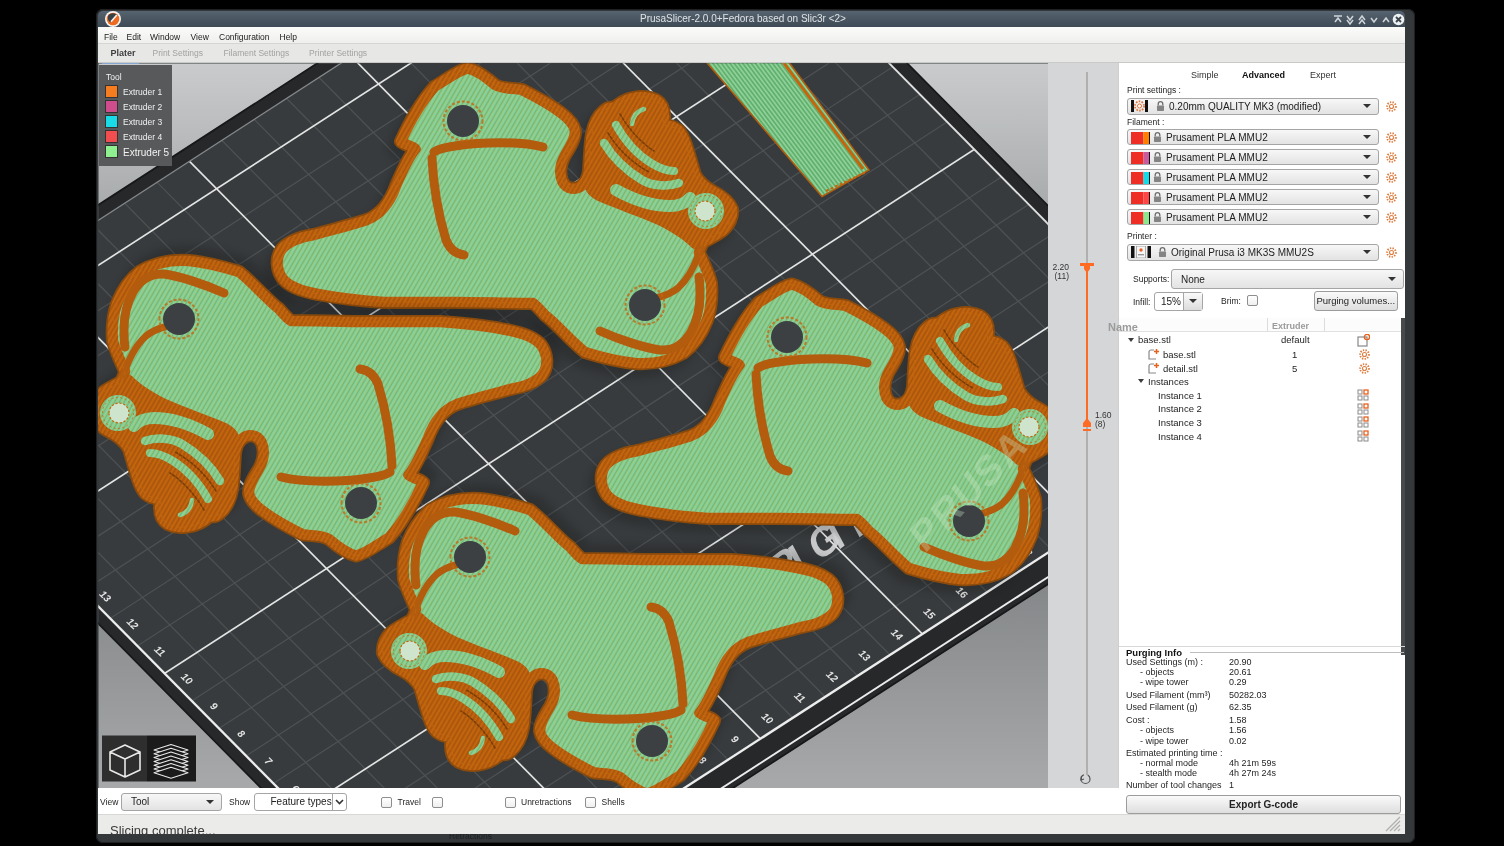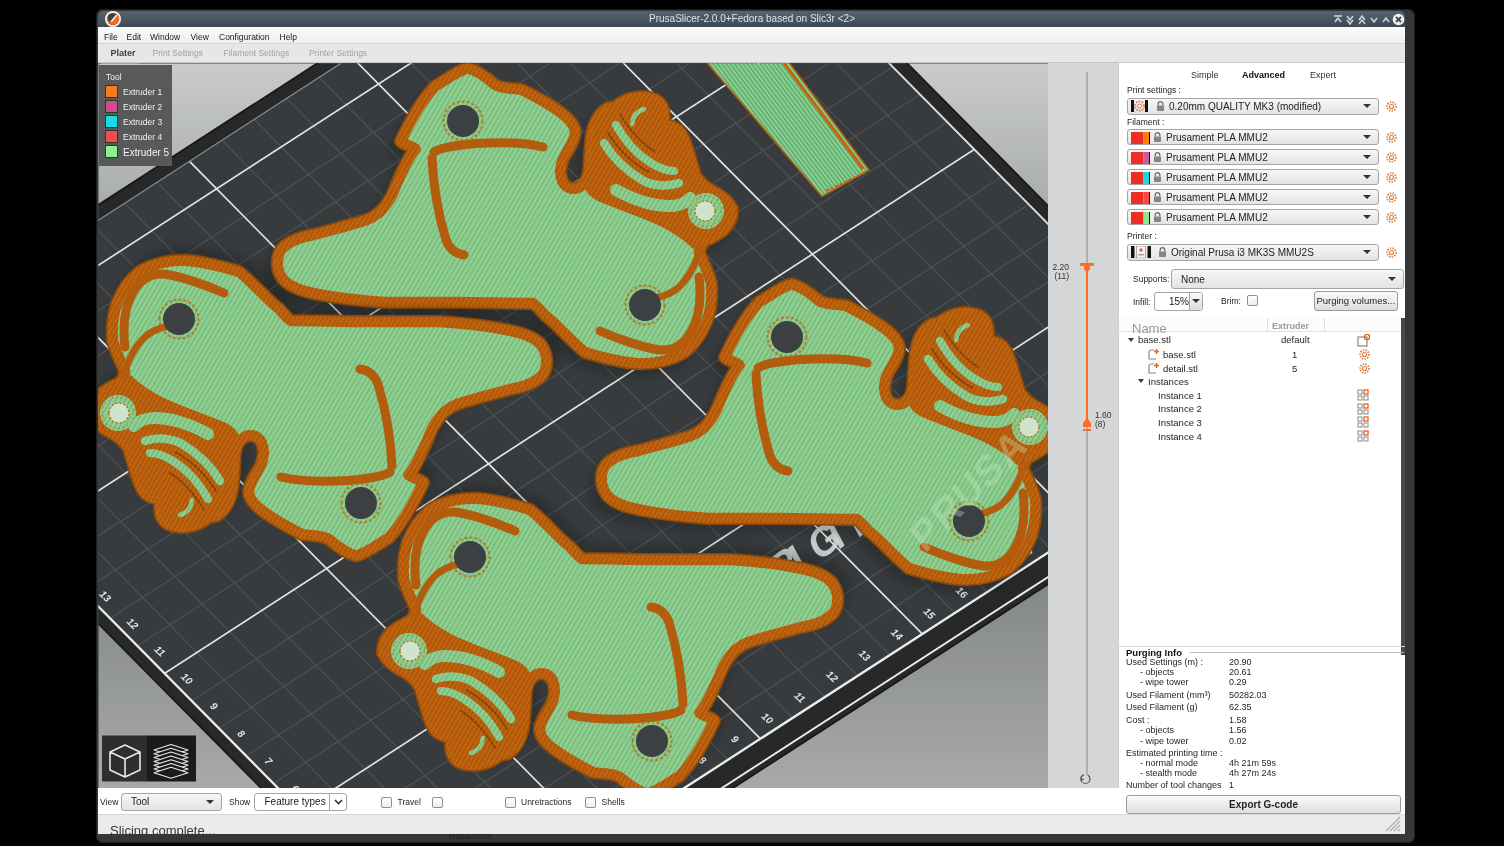--- a/index.html
+++ b/index.html
@@ -26,21 +26,21 @@
 </style></head><body>
 <div id="stage">
 <div id="frame"></div>
 <div id="tbar"></div>
 <svg class="abs" style="left:104px;top:10px" width="18" height="18" viewBox="0 0 18 18">
 <circle cx="9" cy="9" r="8" fill="#f4f4f4"></circle>
       <circle cx="9" cy="9" r="6.3" fill="#ed6b21"></circle>
 <path d="M 4.5 5 A 6.3 6.3 0 0 1 13 4.7 L 6.5 12.5 A 6.3 6.3 0 0 1 4.5 5 Z" fill="#3a3f44"></path>
 <path d="M 12.8 4.9 L 7 11.8" stroke="#f4f4f4" stroke-width="1.6"></path>
     </svg>
-<div class="abs" style="left:640px;top:12.5px;width:224px;text-align:center;font-size:10px;color:#dfe3e6">PrusaSlicer-2.0.0+Fedora based on Slic3r &lt;2&gt;</div>
+<div class="abs" style="left:640px;top:12.5px;width:224px;text-align:left;font-size:10px;color:#dfe3e6">PrusaSlicer-2.0.0+Fedora based on Slic3r &lt;2&gt;</div>
 <svg class="abs" style="left:1333px;top:12px" width="72" height="15" viewBox="0 0 72 15">
 <g stroke="#cfd5da" stroke-width="1.5" fill="none">
 <path d="M 1,4 L 9,4 M 2,10 L 5,6 L 8,10"></path>
 <path d="M 14,4 L 17,8 L 20,4 M 14,8 L 17,12 L 20,8"></path>
 <path d="M 26,8 L 29,4 L 32,8 M 26,12 L 29,8 L 32,12"></path>
 <path d="M 38,6 L 41,10 L 44,6"></path>
 <path d="M 50,10 L 53,6 L 56,10"></path>
 </g>
 <circle cx="65.5" cy="7.5" r="5.8" fill="#eef1f3"></circle>
 <path d="M 63,5 L 68,10 M 68,5 L 63,10" stroke="#3d464e" stroke-width="1.8"></path>
@@ -396,30 +396,30 @@
       <circle cx="6.5" cy="6.5" r="4.4" fill="none" stroke="#dd7e42" stroke-width="1.9" stroke-dasharray="1.35,1.3"></circle>
       <circle cx="6.5" cy="6.5" r="2" fill="#fff" stroke="#dd7e42" stroke-width="1.1"></circle>
     </svg>
 <div class="lab" style="left:1133px;top:274px">Supports:</div>
 <div class="dd" style="left:1171px;top:269.3px;width:233px;height:19.5px">
       <span class="ddt" style="margin-left:9px">None</span>
       <span class="arr"></span>
     </div>
 <div class="lab" style="left:1133px;top:296.5px">Infill:</div>
 <div class="wdd" style="left:1154px;top:291.8px;width:49px;height:19px">
-      <span class="ddt" style="margin-left:14px">15%</span>
+      <span class="ddt" style="margin-left:6px">15%</span>
 <div style="margin-left:auto;width:19px;height:17px;background:linear-gradient(#fafafa,#dcdcdc);border-left:1px solid #a5a5a5;display:flex;align-items:center;justify-content:center">
         <span style="width:0;height:0;border-left:4px solid transparent;border-right:4px solid transparent;border-top:4.5px solid #333"></span>
       </div>
     </div>
 <div class="lab" style="left:1221px;top:296px">Brim:</div>
 <div class="cb" style="left:1246.5px;top:294.5px"></div>
 <div class="btn" style="left:1313.5px;top:291.4px;width:84.5px;height:19.5px;line-height:18px">Purging volumes...</div>
 <div class="abs" style="left:1119.3px;top:317.5px;width:285.5px;height:14.5px;background:#fcfcfc;border-bottom:1px solid #e1e1e1"></div>
-<div class="abs" style="left:1132px;top:320.5px;font-size:13px;font-weight:normal;color:#9b9b9b">Name</div>
+<div class="abs" style="left:1108px;top:320.5px;font-size:11px;font-weight:bold;color:#9b9b9b">Name</div>
 <div class="abs" style="left:1272px;top:320.5px;font-size:9px;font-weight:bold;color:#9b9b9b">Extruder</div>
 <div class="abs" style="left:1267px;top:318px;width:1px;height:14px;background:#dcdcdc"></div>
 <div class="abs" style="left:1324px;top:318px;width:1px;height:14px;background:#dcdcdc"></div>
 <div class="tr" style="left:1128px;top:334px"><span class="tri"></span>base.stl</div>
 <div class="num" style="left:1281px;top:334px">default</div>
 <svg class="abs" style="left:1357px;top:334px" width="13" height="13" viewBox="0 0 13 13">
       <rect x="1" y="3" width="9" height="9" fill="none" stroke="#888" stroke-width="1.2"></rect>
       <circle cx="10" cy="3" r="2.6" fill="none" stroke="#e8611d" stroke-width="1.4"></circle>
     </svg>
 <svg class="abs" style="left:1147px;top:348px" width="13" height="13" viewBox="0 0 13 13">
@@ -500,21 +500,21 @@
 <div class="si" style="left:1229px;top:780px">1</div>
 <div class="btn" style="left:1126px;top:795px;width:275px;height:18.5px;line-height:17px;font-weight:bold;font-size:10px">Export G-code</div>
 <div class="abs" style="left:98.3px;top:788.3px;width:1306.5px;height:26px;background:#fff"></div>
 <div class="lab" style="left:100px;top:796.5px">View</div>
 <div class="dd" style="left:121px;top:792.5px;width:101px;height:18px">
       <span class="ddt" style="margin-left:9px">Tool</span>
       <span class="arr"></span>
     </div>
 <div class="lab" style="left:229px;top:796.5px">Show</div>
 <div class="wdd" style="left:253.5px;top:792.5px;width:93.5px;height:18px">
-      <span class="ddt" style="margin-left:10px">Feature types</span>
+      <span class="ddt" style="margin-left:16px">Feature types</span>
 <div style="margin-left:auto;width:17px;height:16px;border-left:1px solid #a5a5a5;display:flex;align-items:center;justify-content:center">
 <svg width="9" height="6" viewBox="0 0 9 6">
           <path d="M 1,1 L 4.5,4.5 L 8,1" fill="none" stroke="#333" stroke-width="1.6"></path>
         </svg>
       </div>
     </div>
 <div class="cb" style="left:381px;top:796.5px"></div>
 <div class="lab" style="left:397.5px;top:797px">Travel</div>
 <div class="cb" style="left:432px;top:796.5px"></div>
 <div class="lab" style="left:449px;top:831px">Retractions</div>

